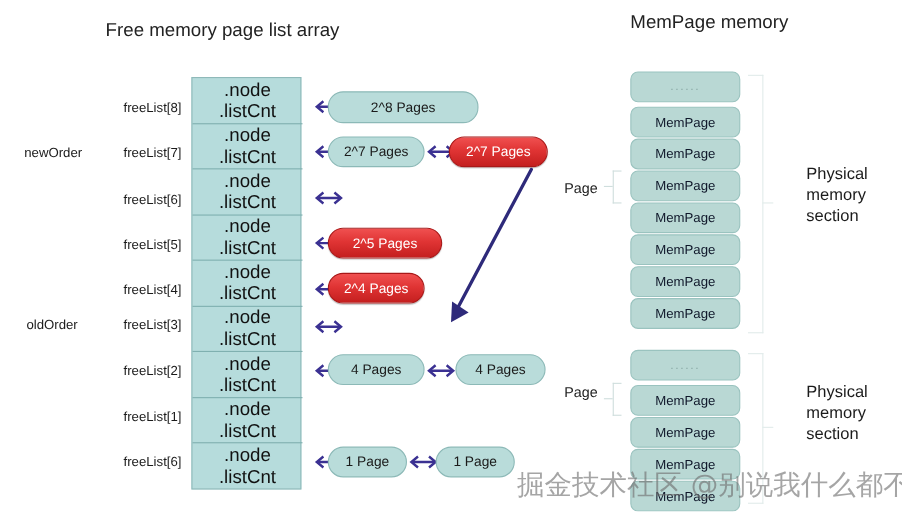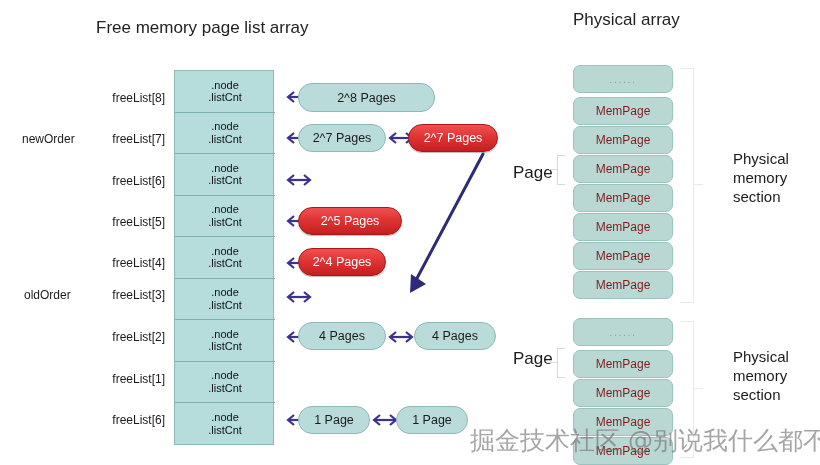--- a/index.html
+++ b/index.html
@@ -38,21 +38,21 @@
   }
   .array-cell{
     position:absolute;left:0;width:100px;height:41.5px;
     box-sizing:border-box;
     border-bottom:1px solid #7fb0b0;
     display:flex;flex-direction:column;
     align-items:center;justify-content:center;
     line-height:1.15;
   }
   .array-cell:last-child{border-bottom:none;}
-  .array-cell span{font-size:11px;color:#111;display:block;}
+  .array-cell span{font-size:17px;color:#111;display:block;}
 
   
   .pbox{
     position:absolute;
     box-sizing:border-box;
     border-radius:14px;
     display:flex;align-items:center;justify-content:center;
     font-size:12.5px;
     white-space:nowrap;
   }
@@ -81,27 +81,27 @@
 
   
   .mbox{
     position:absolute;
     box-sizing:border-box;
     width:100px;height:28px;
     border-radius:7px;
     background:#b9d8d4;
     border:1px solid #9ac3bf;
     display:flex;align-items:center;justify-content:center;
-    font-size:12px;color:#7f1d1d;
+    font-size:12px;color:#0f172a;
     white-space:nowrap;
   }
   .mbox.dots{color:#8aa9a6;letter-spacing:1.5px;font-size:11px;}
 
   .page-tag{
-    position:absolute;font-size:17px;color:#1b1b1b;white-space:nowrap;
+    position:absolute;font-size:13px;color:#1b1b1b;white-space:nowrap;
   }
   .sec-label{
     position:absolute;font-size:15px;color:#1b1b1b;line-height:1.25;
   }
 
   
   .brk-small{
     position:absolute;
     border:1.5px solid #cfdedd;
     border-right:none;
@@ -135,21 +135,21 @@
     font-family:"DejaVu Sans",sans-serif;
     letter-spacing:0px;
   }
 </style>
 </head>
 <body>
 
 <div class="stage">
 
   <div class="abs title" style="left:96px;top:18px;">Free memory page list array</div>
-  <div class="abs title" style="left:573px;top:10px;">Physical array</div>
+  <div class="abs title" style="left:573px;top:10px;">MemPage memory</div>
 
   <div class="abs order-label" style="left:22px;top:132px;">newOrder</div>
   <div class="abs order-label" style="left:24px;top:288px;">oldOrder</div>
 
   <div class="abs idx-label" style="left:60px;top:91px;width:105px;">freeList[8]</div>
   <div class="abs idx-label" style="left:60px;top:132px;width:105px;">freeList[7]</div>
   <div class="abs idx-label" style="left:60px;top:174px;width:105px;">freeList[6]</div>
   <div class="abs idx-label" style="left:60px;top:215px;width:105px;">freeList[5]</div>
   <div class="abs idx-label" style="left:60px;top:256px;width:105px;">freeList[4]</div>
   <div class="abs idx-label" style="left:60px;top:288px;width:105px;">freeList[3]</div>

